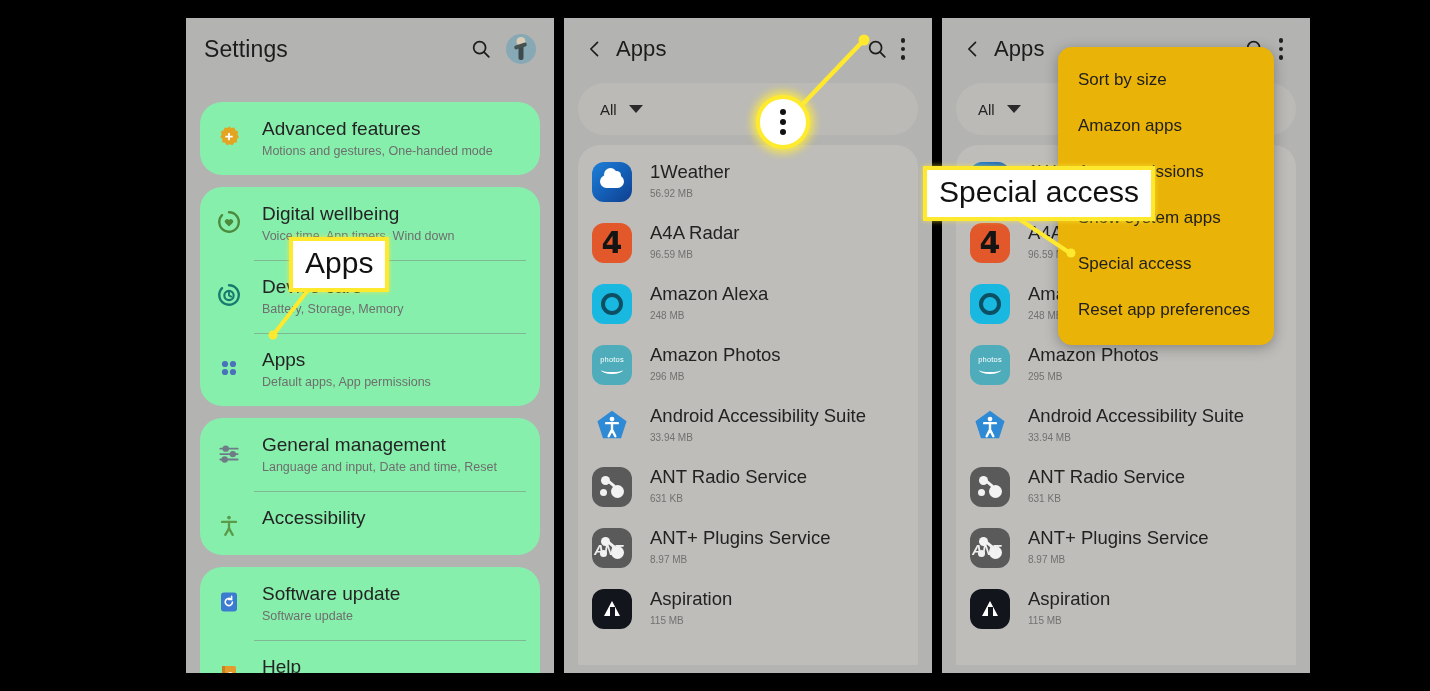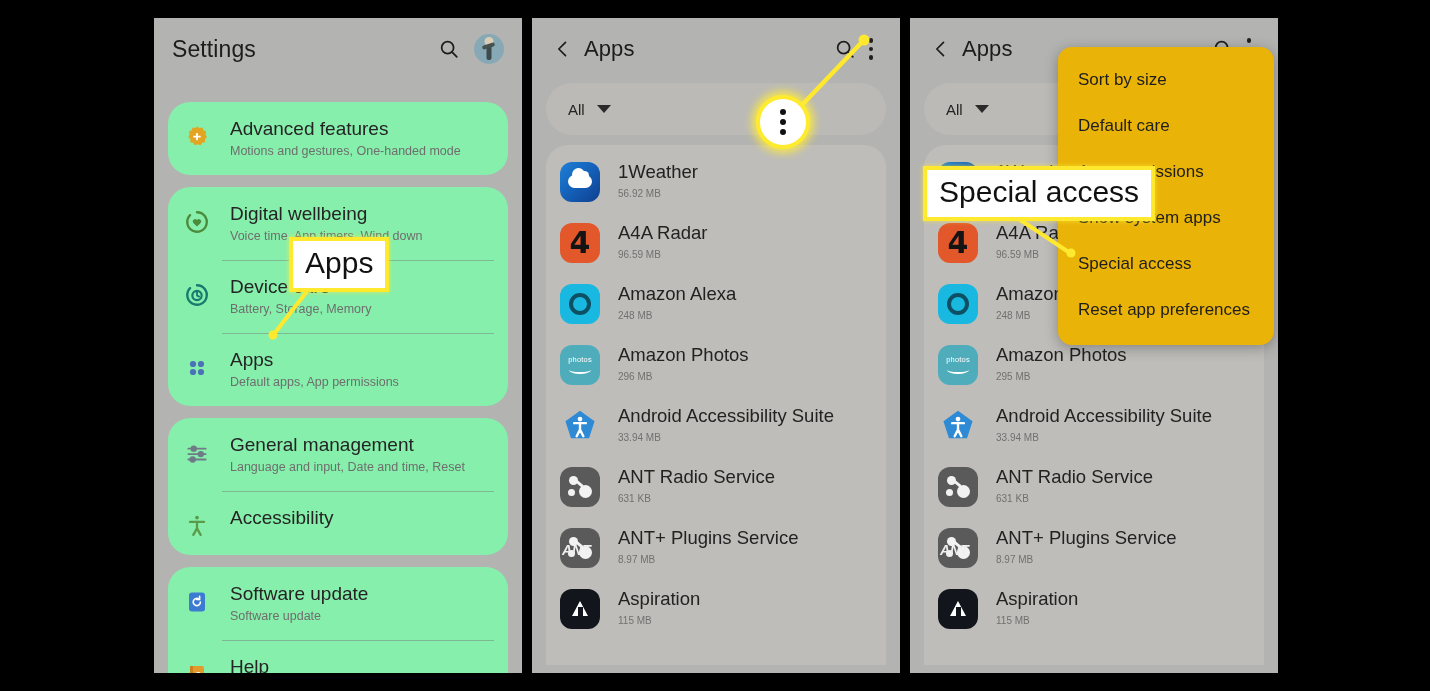--- a/index.html
+++ b/index.html
@@ -11,20 +11,21 @@
   .stage{ position:relative; width:1430px; height:691px; background:#000; }
 
   
   .panel{
     position:absolute;
     top:18px;
     width:368px;
     height:655px;
     background:#b3b3b1;
     overflow:hidden;
+    margin-left:32px;
   }
   .panel.p1{ left:154px; }
   .panel.p2{ left:532px; }
   .panel.p3{ left:910px; }
 
   
   .hdr{
     position:relative;
     height:62px;
     display:flex;
@@ -626,21 +627,21 @@
         <div>
           <div class="an">Aspiration</div>
           <div class="as">115 MB</div>
         </div>
       </div>
     </div>
   </div>
 
   <div class="menu">
     <div class="mitem">Sort by size</div>
-    <div class="mitem">Default care</div>
+    <div class="mitem">Amazon apps</div>
     <div class="mitem">App permissions</div>
     <div class="mitem">Show system apps</div>
     <div class="mitem">Special access</div>
     <div class="mitem">Reset app preferences</div>
   </div>
 
   <svg class="cline" style="left:0;top:0;width:1430px;height:691px;" viewBox="0 0 1430 691">
     <line x1="308" y1="290" x2="274" y2="334" stroke="#ffe92e" stroke-width="4" stroke-linecap="round"></line>
     <circle cx="273" cy="335" r="4.5" fill="#ffe92e"></circle>
   </svg>

